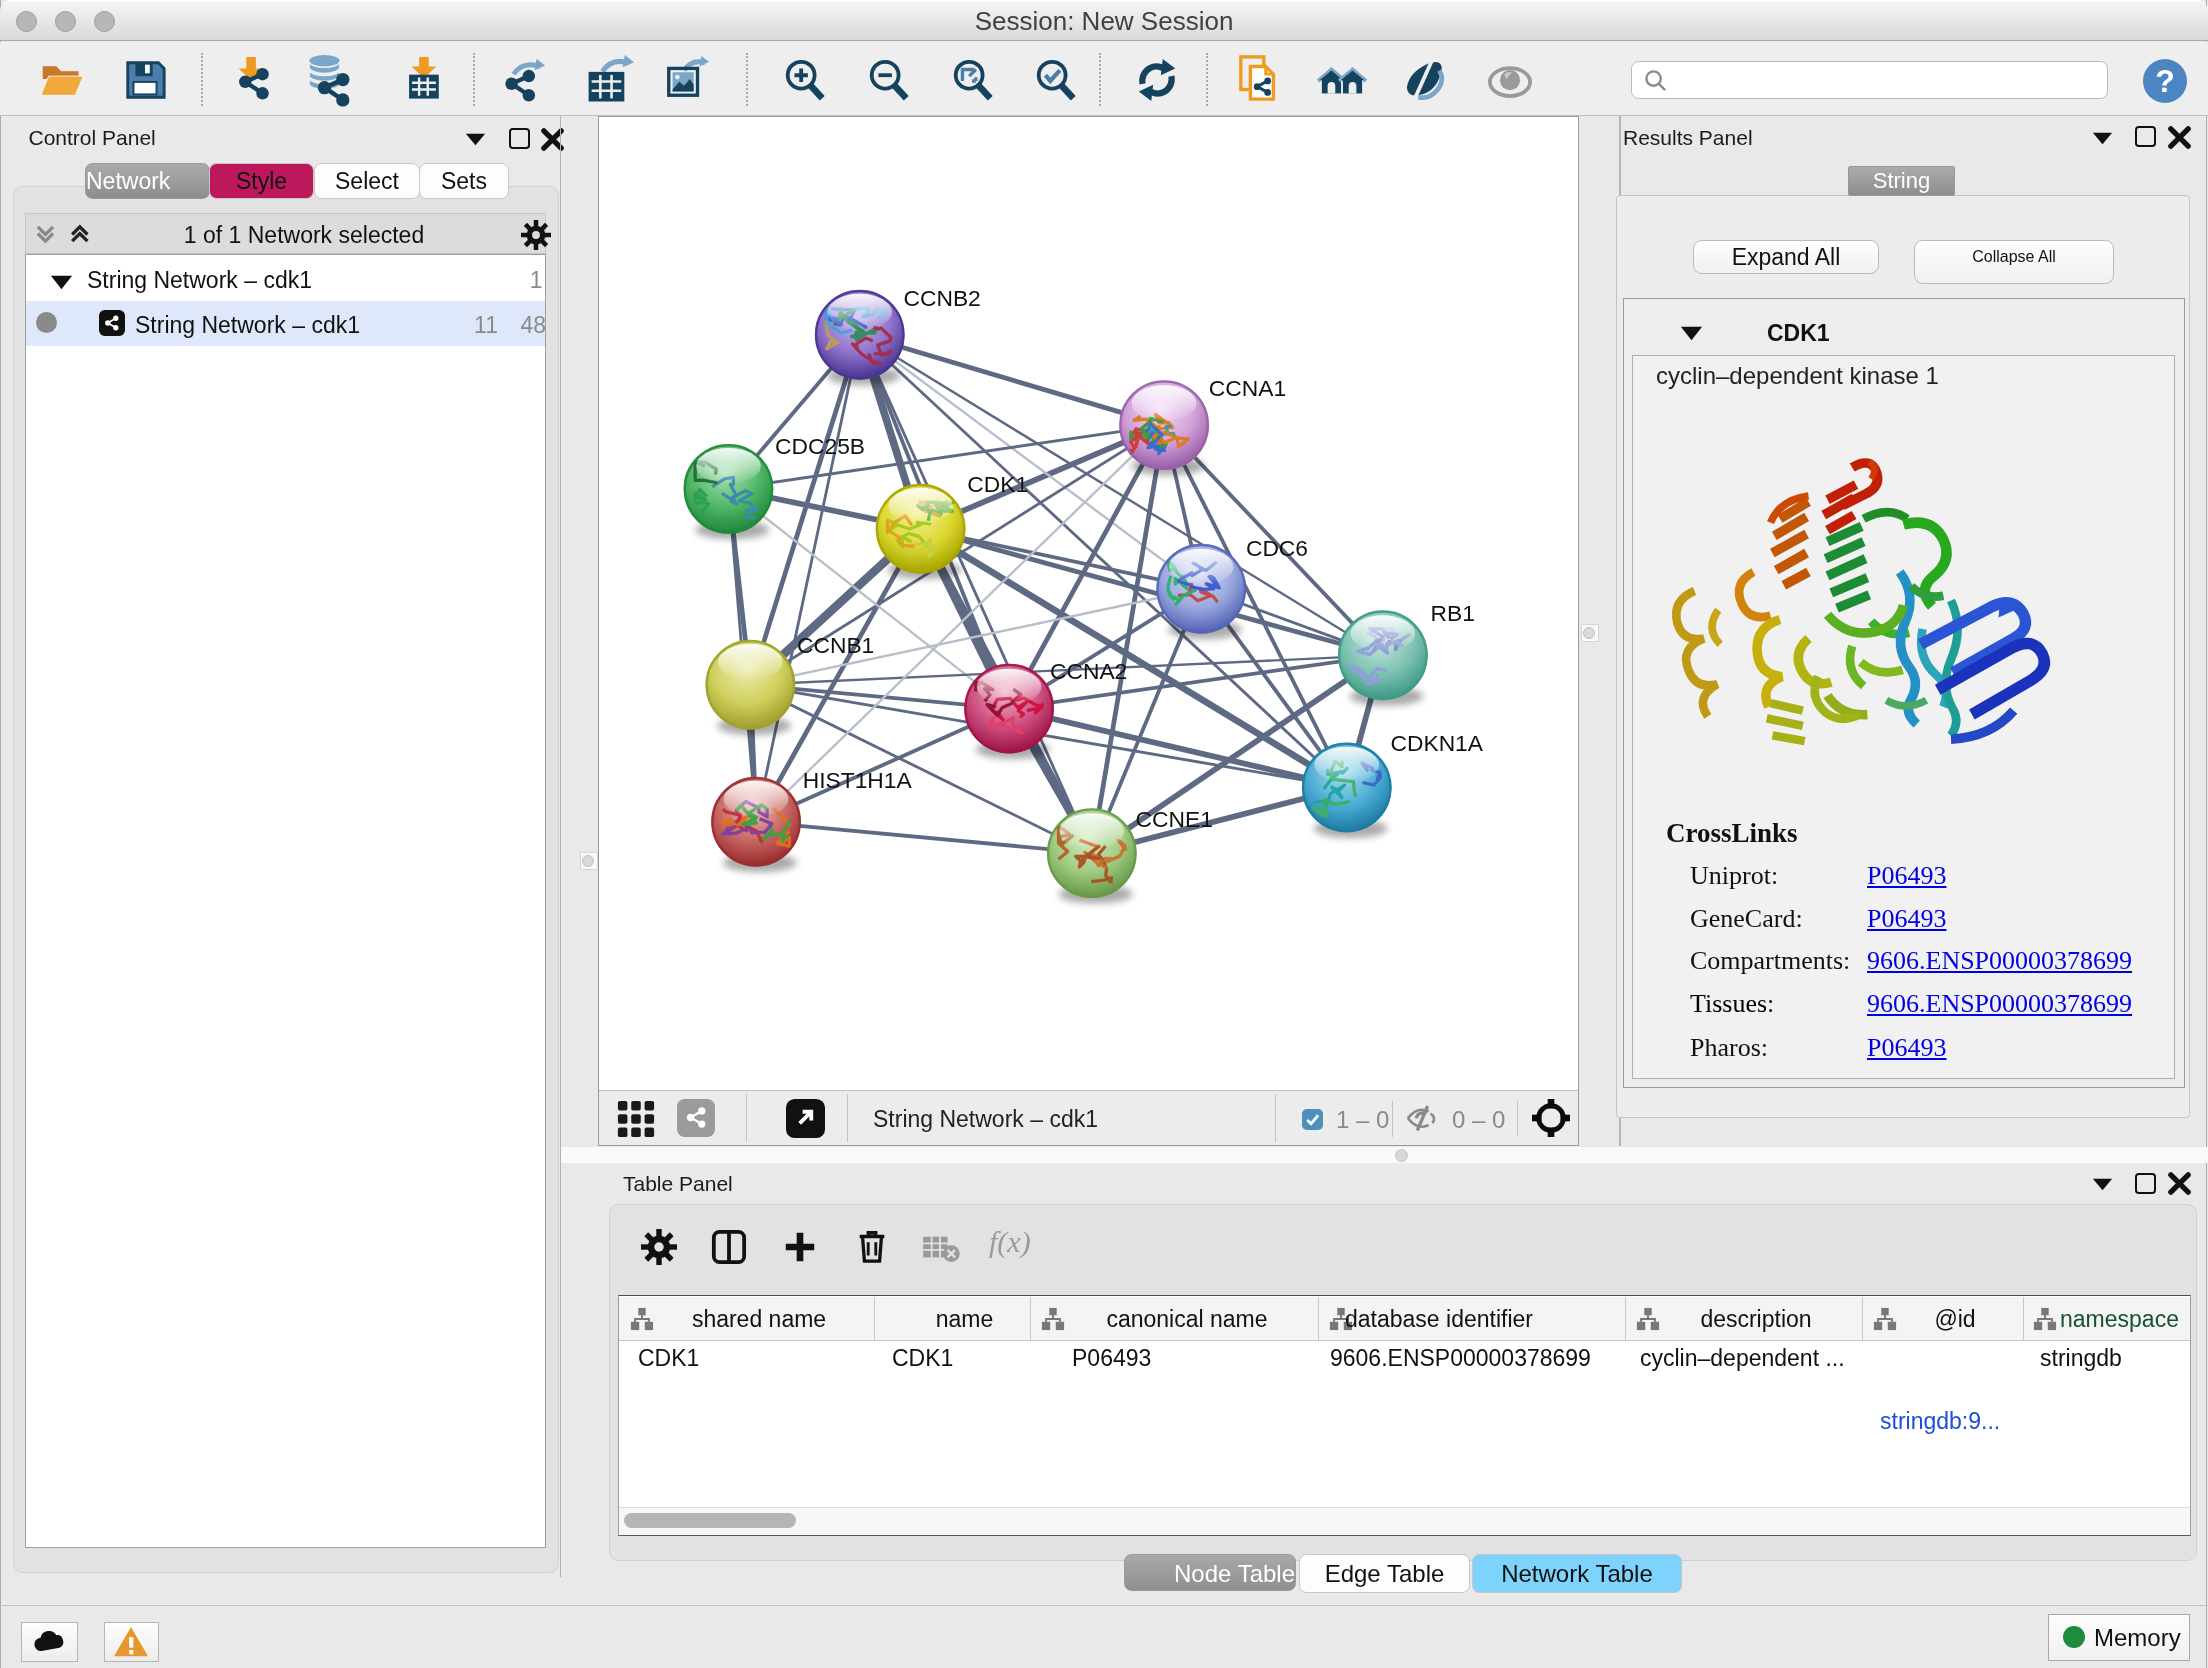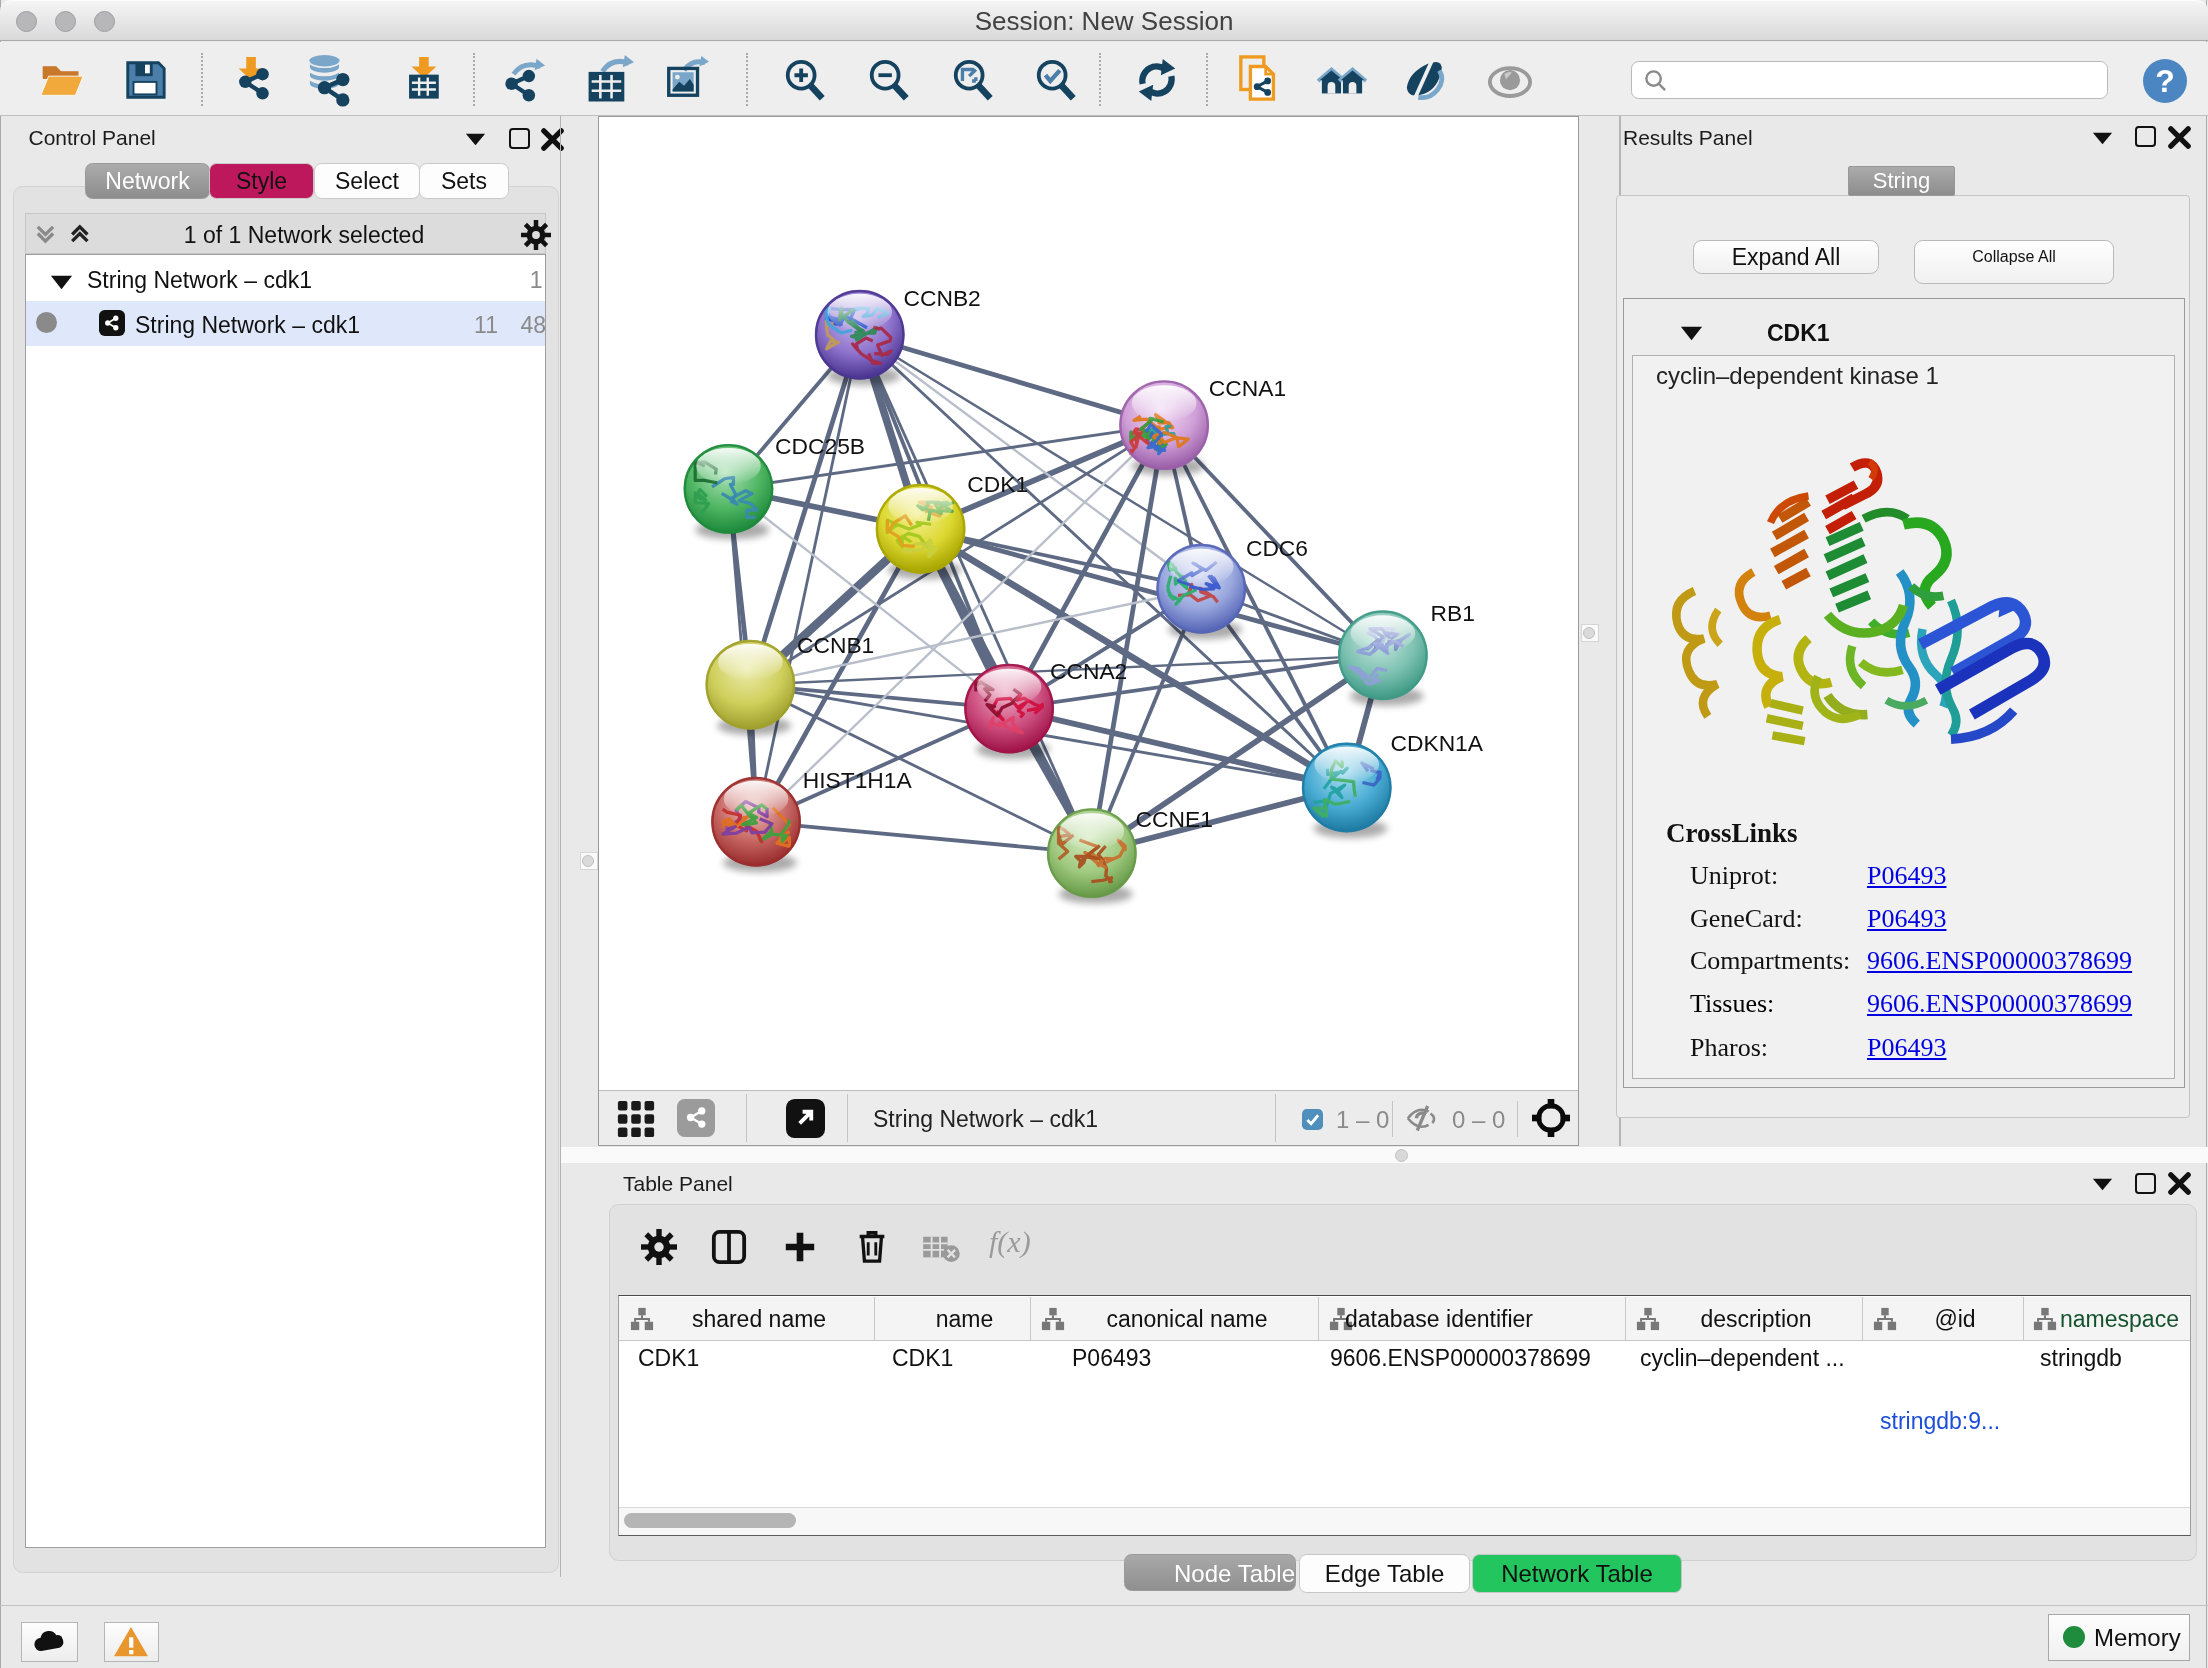--- a/index.html
+++ b/index.html
@@ -145,21 +145,21 @@
 <div class="t" style="left:2143px;top:63px;width:44px;text-align:center;font-size:32px;font-weight:bold;color:#fff">?</div>
 <div class="t" style="left:28.5px;top:126px;font-size:21px;color:#1b1b1b">Control Panel</div>
 <svg class="abs" style="left:463px;top:126px" width="25" height="25" viewBox="0 0 26 26">
     <path d="M3 8 h20 L13 20 z" fill="#111"></path>
   </svg>
 <div class="abs" style="left:509px;top:128px;width:21px;height:21px;border:2.9px solid #111;border-radius:3.8px"></div>
 <svg class="abs" style="left:539px;top:126px" width="27" height="27" viewBox="0 0 28 28">
     <path d="M5 5 L23 23 M23 5 L5 23" stroke="#111" stroke-width="5.5" stroke-linecap="round"></path>
   </svg>
 <div class="abs" style="left:13.3px;top:186px;width:546px;height:1387px;background:#e2e2e2;border-radius:9.5px;border:1px solid #d2d2d2"></div>
-<div style="position:absolute;top:163px;height:36px;border:1px solid #c9c9c9;border-radius:7.6px;background:#fdfdfd;color:#111;font-size:23px;text-align:center;line-height:34px;left:85px;width:125px;background:linear-gradient(#ababab,#8d8d8d);color:#fff;border-color:#9a9a9a">Network</div>
+<div style="position:absolute;top:163px;height:36px;border:1px solid #c9c9c9;border-radius:7.6px;background:#fdfdfd;color:#111;font-size:23px;line-height:34px;left:85px;width:125px;background:linear-gradient(#ababab,#8d8d8d);color:#fff;border-color:#9a9a9a">Network</div>
 <div style="position:absolute;top:163px;height:36px;border:1px solid #c9c9c9;border-radius:7.6px;background:#be185d;color:#111;font-size:23px;text-align:center;line-height:34px;left:209px;width:105px">Style</div>
 <div style="position:absolute;top:163px;height:36px;border:1px solid #c9c9c9;border-radius:7.6px;background:#fdfdfd;color:#111;font-size:23px;text-align:center;line-height:34px;left:314px;width:106px">Select</div>
 <div style="position:absolute;top:163px;height:36px;border:1px solid #c9c9c9;border-radius:7.6px;background:#fdfdfd;color:#111;font-size:23px;text-align:center;line-height:34px;left:419px;width:90px">Sets</div>
 <div class="abs" style="left:25px;top:213px;width:521px;height:41px;background:#dcdcdc;border:1px solid #c6c6c6"></div>
 <svg class="abs" style="left:34px;top:221px" width="63" height="27" viewBox="0 0 66 28">
     <path d="M4 6 l8 8 8-8 M4 13 l8 8 8-8" fill="none" stroke="#8a8a8a" stroke-width="3.5"></path>
     <path d="M40 14 l8-8 8 8 M40 21 l8-8 8 8" fill="none" stroke="#222" stroke-width="3.5"></path>
   </svg>
 <div class="t" style="left:114px;top:222px;width:380px;text-align:center;font-size:23px;color:#111">1 of 1 Network selected</div>
 <svg class="abs" style="left:521px;top:220px" width="30" height="30" viewBox="0 0 32 32">
@@ -647,21 +647,21 @@
     <rect x="1" y="16" width="9" height="9" fill="#787878"></rect>
     <rect x="16" y="16" width="9" height="9" fill="#787878"></rect>
     <path d="M13 9 v4 M5.5 16 v-3 h15 v3" fill="none" stroke="#787878" stroke-width="2.2"></path>
   </svg>
 <div class="t" style="left:2050px;top:1306px;width:139px;text-align:center;font-size:23px;color:#14532d">namespace</div>
 <div class="t" style="left:2040px;top:1345px;font-size:23px;color:#111">stringdb</div>
 <div class="abs" style="left:619px;top:1507px;width:1571px;height:27.6px;background:#f7f7f7;border-top:1px solid #d8d8d8"></div>
 <div class="abs" style="left:624px;top:1513px;width:172px;height:15px;background:#b5b5b5;border-radius:7.6px"></div>
 <div style="position:absolute;top:1554px;height:37px;background:#fdfdfd;border:1px solid #c6c6c6;border-radius:7.6px;font-size:24px;color:#111;text-align:right;line-height:37px;left:1124px;width:172px;background:linear-gradient(#a9a9a9,#8f8f8f);color:#fff;border-color:#9a9a9a">Node Table</div>
 <div style="position:absolute;top:1554px;height:39px;background:#fdfdfd;border:1px solid #c6c6c6;border-radius:7.6px;font-size:24px;color:#111;text-align:center;line-height:37px;left:1299px;width:171px">Edge Table</div>
-<div style="position:absolute;top:1554px;height:39px;background:#22c55e;border:1px solid #c6c6c6;border-radius:7.6px;font-size:24px;color:#111;text-align:center;line-height:37px;left:1472px;width:210px">Network Table</div>
+<div style="position:absolute;top:1554px;height:39px;background:#7dd3fc;border:1px solid #c6c6c6;border-radius:7.6px;font-size:24px;color:#111;text-align:center;line-height:37px;left:1472px;width:210px">Network Table</div>
 <div class="abs" style="left:0;top:1605px;width:2208px;height:1px;background:#c2c2c2"></div>
 <div class="abs" style="left:21px;top:1622px;width:57px;height:40px;background:linear-gradient(#fdfdfd,#ededed);border:1.9px solid #b5b5b5"></div>
 <svg class="abs" style="left:32px;top:1630px" width="36" height="25" viewBox="0 0 38 26">
     <path d="M10 22 a7 7 0 0 1 -1-14 a9 9 0 0 1 17-2 a6.5 6.5 0 0 1 3 12.5 z" fill="#111"></path>
     <circle cx="27" cy="10" r="5" fill="#111"></circle>
   </svg>
 <div class="abs" style="left:104px;top:1622px;width:55px;height:40px;background:linear-gradient(#fdfdfd,#ededed);border:1.9px solid #b5b5b5"></div>
 <svg class="abs" style="left:112px;top:1625px" width="38" height="34" viewBox="0 0 40 36">
     <path d="M20 2 L38 33 H2 z" fill="#e8962e"></path>
     <rect x="18" y="13" width="4.5" height="11" fill="#fff"></rect>

